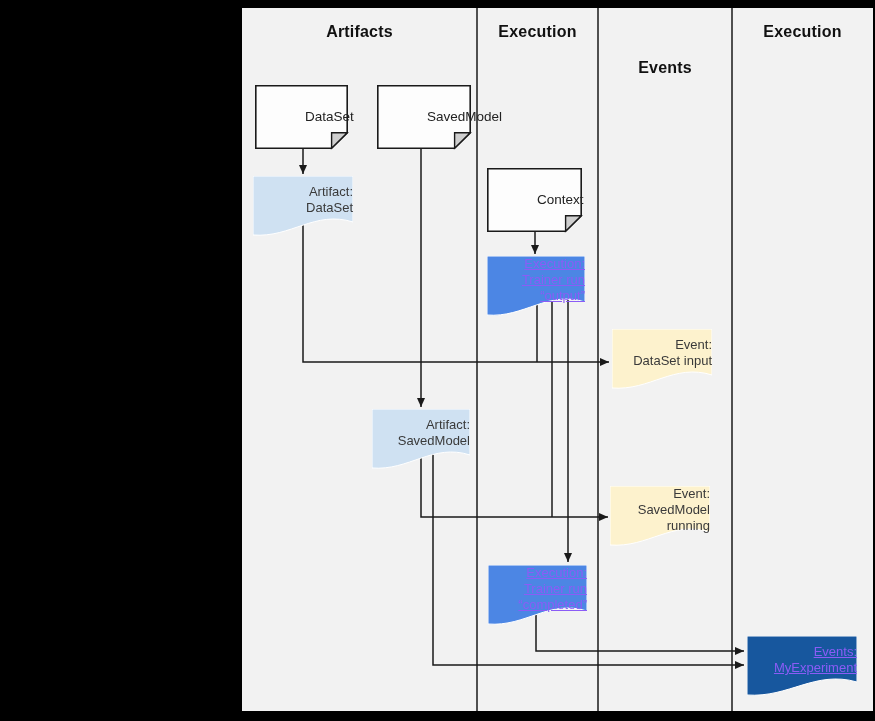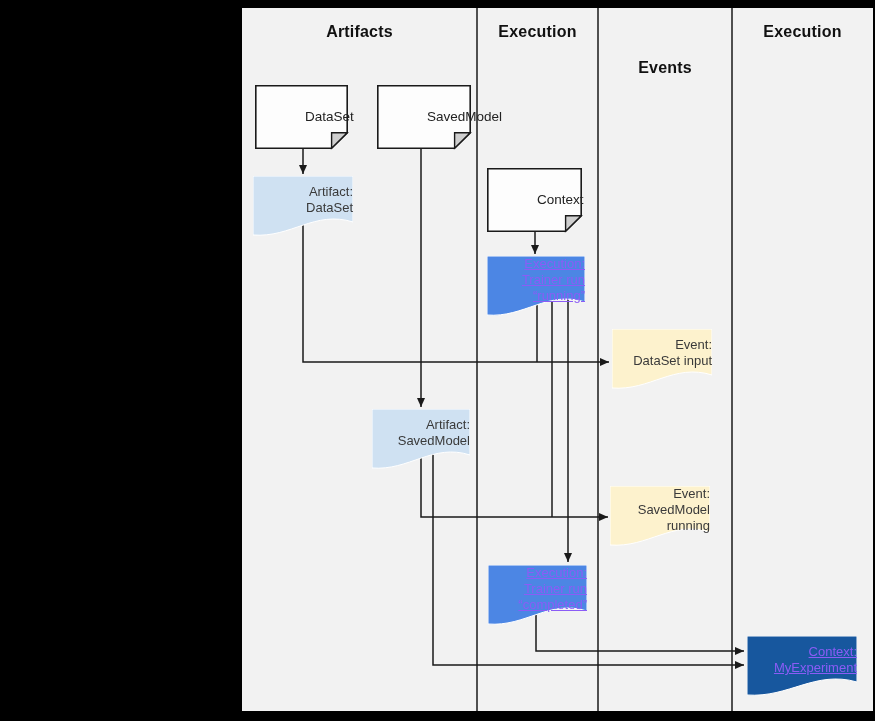--- a/index.html
+++ b/index.html
@@ -106,21 +106,21 @@
     </div>
   </div>
 
   <div class="node" style="left:245px;top:248px;width:98px;height:62px;">
     <svg width="98" height="62">
       <path d="M0,0 H98 V46 C61,34 37,62 0,59 Z" stroke="#ffffff" stroke-width="1" fill="#4c86e4"></path>
     </svg>
     <div class="label doc light">
       <div class="line">Execution:</div>
       <div class="line">Trainer run</div>
-      <div class="line">“running”</div>
+      <div class="line">“output”</div>
     </div>
   </div>
 
   <div class="node" style="left:370px;top:321px;width:100px;height:62px;">
     <svg width="100" height="62">
       <path d="M0,0 H100 V46 C62,34 38,62 0,59 Z" stroke="#ffffff" stroke-width="1" fill="#fdf2cd"></path>
     </svg>
     <div class="label doc">
       <div class="line">Event:</div>
       <div class="line">DataSet input</div>
@@ -157,18 +157,18 @@
       <div class="line">Trainer run</div>
       <div class="line">“completed”</div>
     </div>
   </div>
 
   <div class="node" style="left:505px;top:628px;width:110px;height:62px;">
     <svg width="110" height="62">
       <path d="M0,0 H110 V46 C68,34 42,62 0,59 Z" stroke="#ffffff" stroke-width="1" fill="#17579e"></path>
     </svg>
     <div class="label doc light">
-      <div class="line">Context:</div>
+      <div class="line">Events:</div>
       <div class="line">MyExperiment</div>
     </div>
   </div>
 
 </div>
 
 </body></html>

